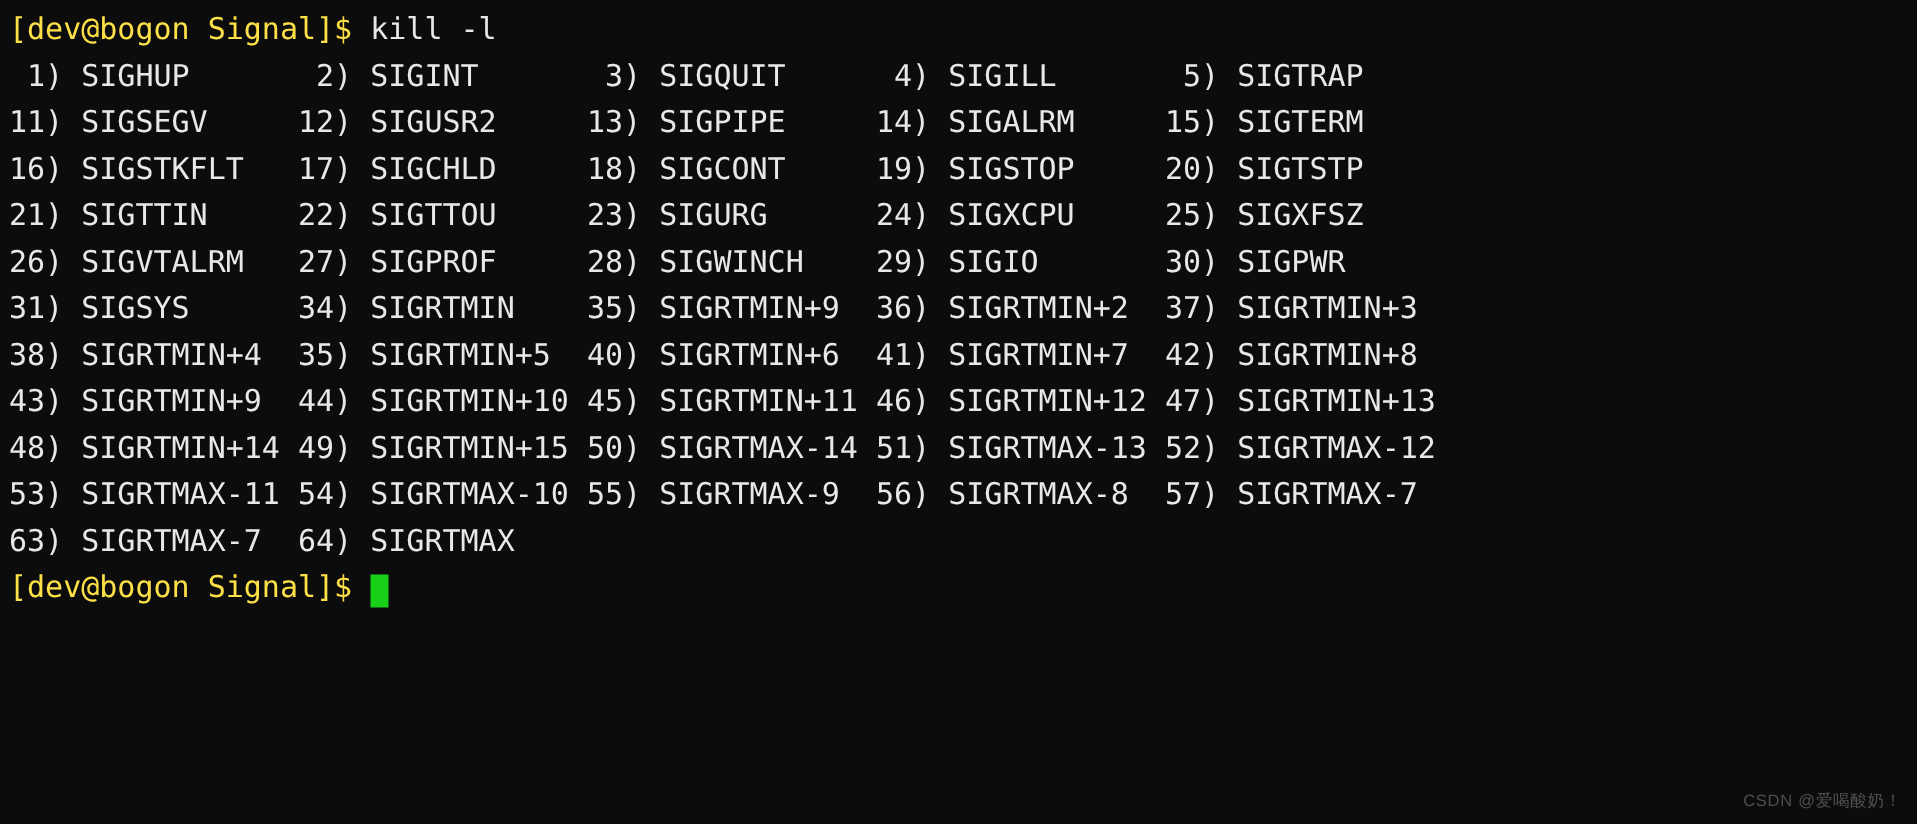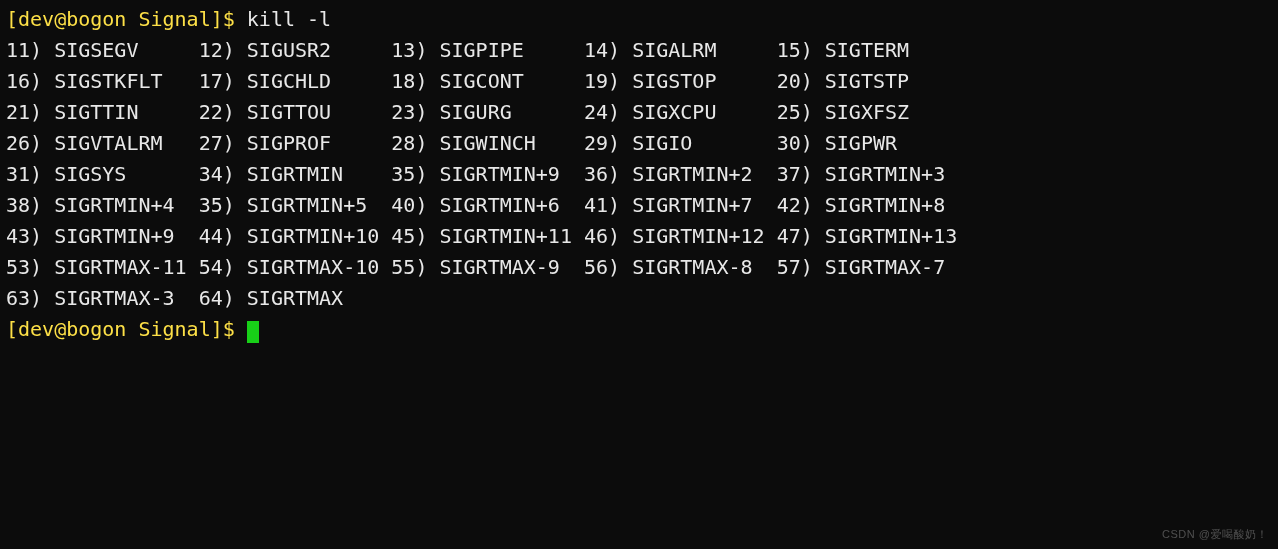--- a/index.html
+++ b/index.html
@@ -34,25 +34,27 @@
     font-size:11px;
     font-family:sans-serif;
     letter-spacing:.5px;
   }
 </style>
 </head>
 <body>
 
 <div id="terminal">
     <div class="line"><span class="prompt">[dev@bogon Signal]$ </span><span>kill -l</span></div>
+    <div class="line"> 1) SIGHUP       2) SIGINT       3) SIGQUIT      4) SIGILL       5) SIGTRAP    </div>
     <div class="line">11) SIGSEGV     12) SIGUSR2     13) SIGPIPE     14) SIGALRM     15) SIGTERM    </div>
     <div class="line">16) SIGSTKFLT   17) SIGCHLD     18) SIGCONT     19) SIGSTOP     20) SIGTSTP    </div>
     <div class="line">21) SIGTTIN     22) SIGTTOU     23) SIGURG      24) SIGXCPU     25) SIGXFSZ    </div>
     <div class="line">26) SIGVTALRM   27) SIGPROF     28) SIGWINCH    29) SIGIO       30) SIGPWR     </div>
     <div class="line">31) SIGSYS      34) SIGRTMIN    35) SIGRTMIN+9  36) SIGRTMIN+2  37) SIGRTMIN+3 </div>
     <div class="line">38) SIGRTMIN+4  35) SIGRTMIN+5  40) SIGRTMIN+6  41) SIGRTMIN+7  42) SIGRTMIN+8 </div>
     <div class="line">43) SIGRTMIN+9  44) SIGRTMIN+10 45) SIGRTMIN+11 46) SIGRTMIN+12 47) SIGRTMIN+13</div>
+    <div class="line">48) SIGRTMIN+14 49) SIGRTMIN+15 50) SIGRTMAX-14 51) SIGRTMAX-13 52) SIGRTMAX-12</div>
     <div class="line">53) SIGRTMAX-11 54) SIGRTMAX-10 55) SIGRTMAX-9  56) SIGRTMAX-8  57) SIGRTMAX-7 </div>
-    <div class="line">63) SIGRTMAX-3  64) SIGRTMAX   </div>
+    <div class="line">63) SIGRTMAX-7  64) SIGRTMAX   </div>
     <div class="line"><span class="prompt">[dev@bogon Signal]$ </span><span class="cursor"></span></div>
   </div>
 
 <div class="watermark">CSDN @爱喝酸奶！</div>
 
 </body></html>

